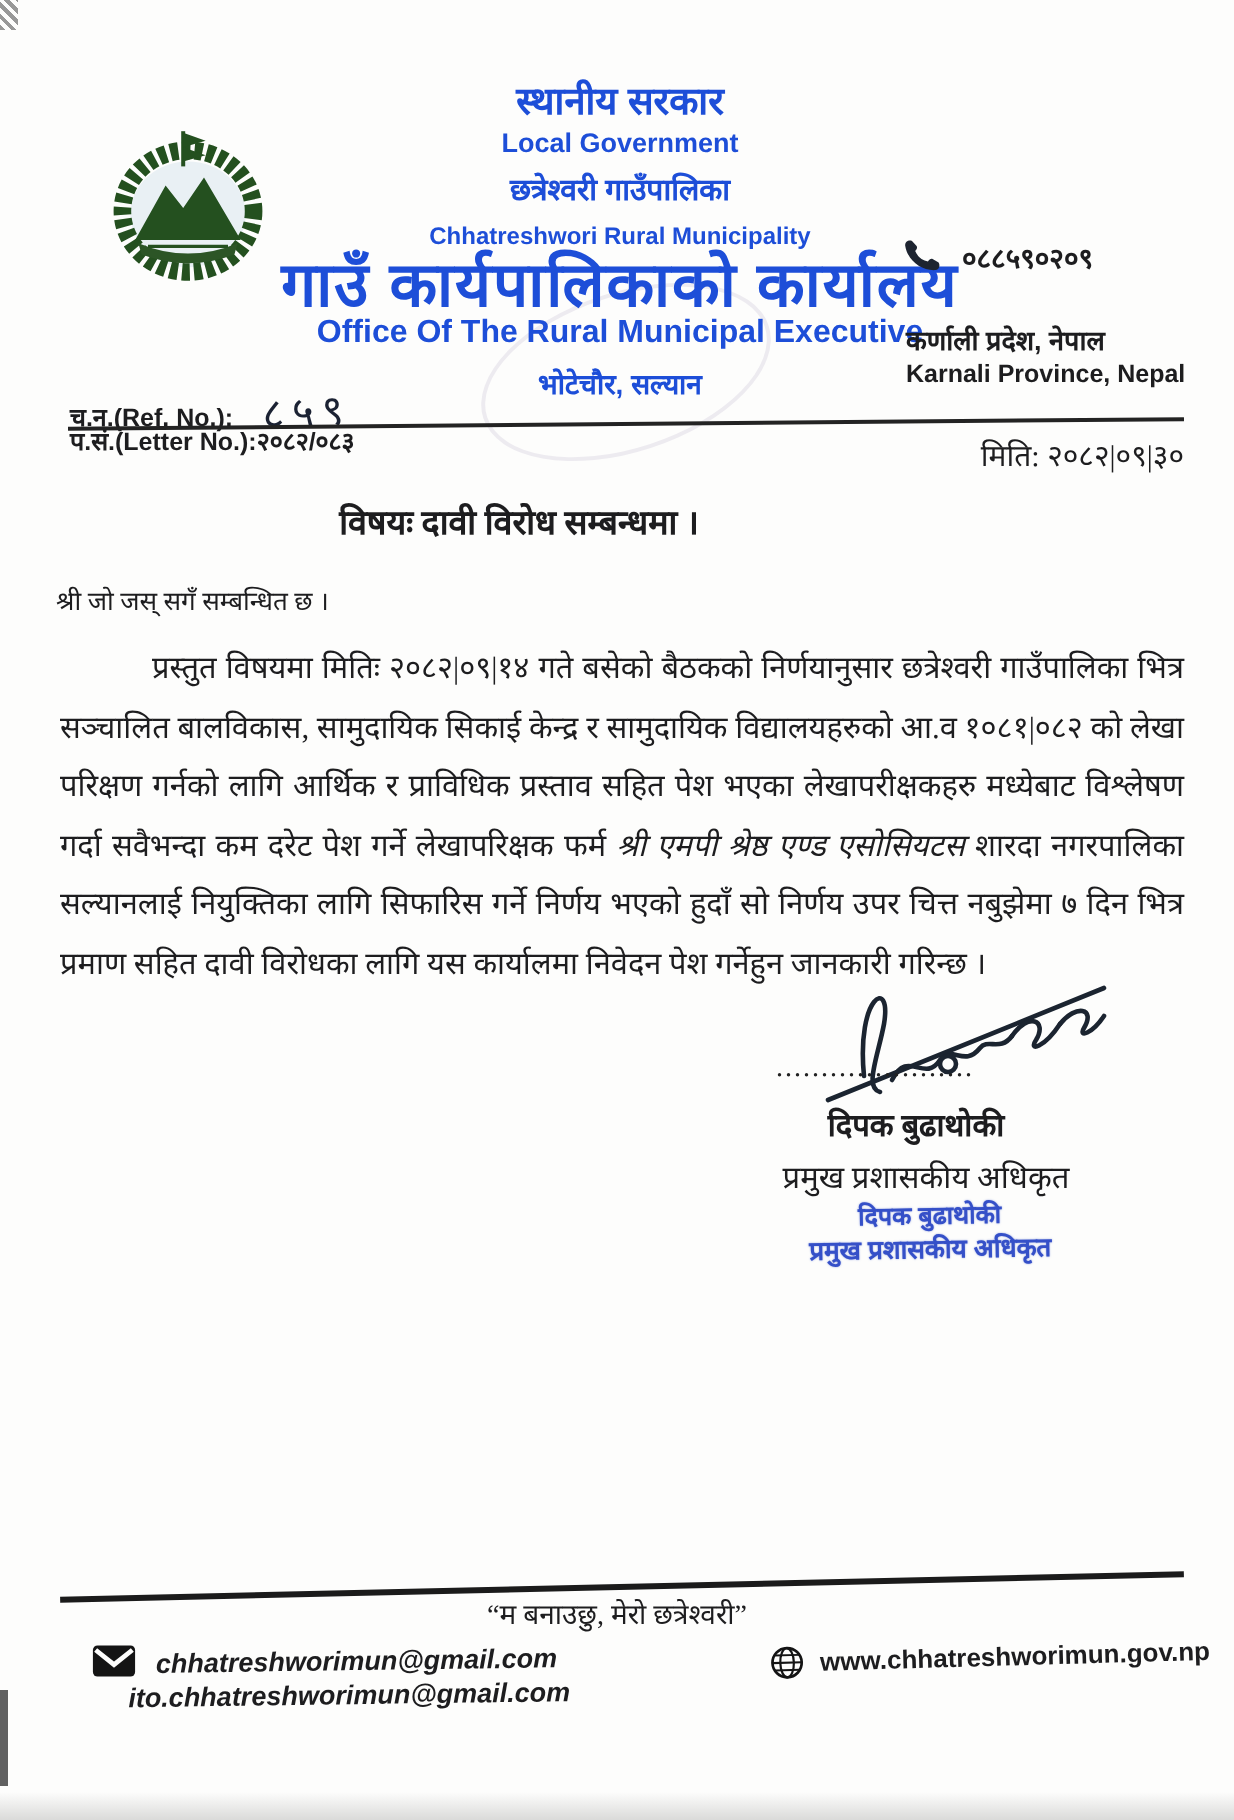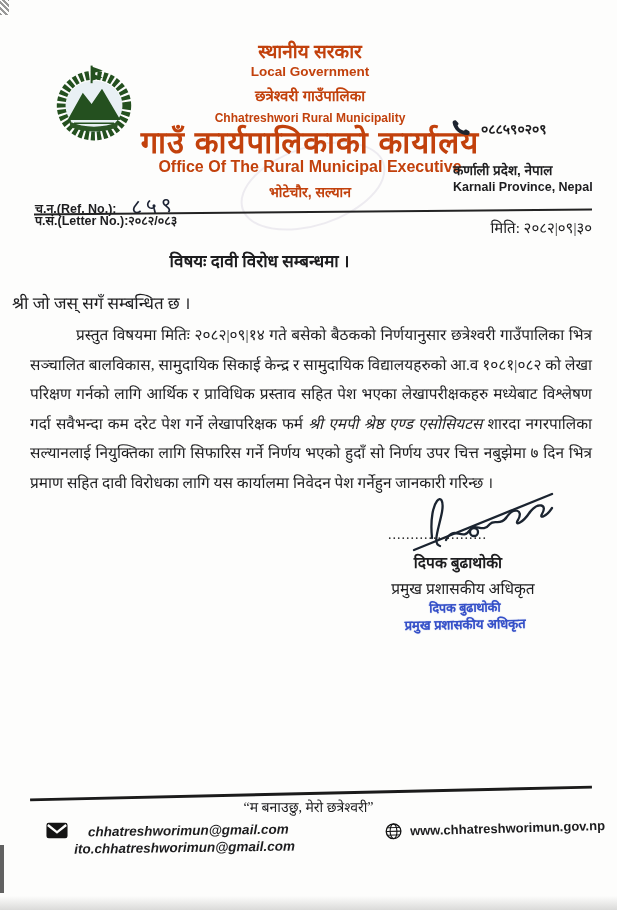--- a/index.html
+++ b/index.html
@@ -11,21 +11,21 @@
     background: #fdfdfc;
     overflow: hidden;
     font-family: "Liberation Serif", "DejaVu Sans", serif;
     color: #1d1d1f;
   }
   .abs { position: absolute; }
 
   
   .logo { left: 50px; top: 60px; width: 88px; height: 88px; }
   .header-center { left: 118px; top: 40px; width: 384px; text-align: center;
-    font-family: "Liberation Sans", "DejaVu Sans", sans-serif; color: #c2410c; }
+    font-family: "Liberation Sans", "DejaVu Sans", sans-serif; color: #1d4ed8; }
   .h-np1 { font-size: 19px; font-weight: 700; line-height: 23px; }
   .h-en1 { font-size: 13.5px; font-weight: 700; line-height: 18px; }
   .h-np2 { font-size: 15px; font-weight: 700; line-height: 26px; margin-top: 2px; }
   .h-en2 { font-size: 12px; font-weight: 700; line-height: 18px; }
   .h-np3 { font-size: 31px; font-weight: 700; line-height: 28px; margin-top: 2px; letter-spacing: 1px; }
   .h-en3 { font-size: 16px; font-weight: 700; line-height: 19px; }
   .h-addr { font-size: 14px; font-weight: 700; line-height: 20px; margin-top: 6px; }
 
   .phone-row { left: 450px; top: 118px; width: 150px; display: flex; align-items: center; gap: 10px; }
   .phone-row .num { font-size: 14px; font-weight: 700; font-family: "Liberation Sans", sans-serif; }
@@ -47,42 +47,42 @@
     font-size: 15px; font-weight: 400; }
 
   
   .stamp-ghost { left: 238px; top: 146px; width: 150px; height: 80px;
     border: 2px solid rgba(130,115,165,0.13); border-radius: 50%;
     transform: rotate(-18deg); }
 
   
   .subject { left: 0; top: 249px; width: 519px; text-align: center;
     font-size: 17px; font-weight: 700; }
-  .salutation { left: 12px; top: 291px; font-size: 17px; }
+  .salutation { left: 28px; top: 291px; font-size: 13px; }
   .body-para { left: 30px; top: 320px; width: 562px;
     font-size: 15.4px; line-height: 29.5px; text-align: justify; text-indent: 46px; }
   .firm-italic { font-style: italic; }
 
   
   .sig-svg { left: 402px; top: 480px; width: 165px; height: 80px; }
   .sig-dots { left: 388px; top: 527px; font-size: 14px; letter-spacing: 1px; color: #222; }
   .sig-name { left: 388px; top: 551px; width: 140px; text-align: center;
     font-size: 15.5px; font-weight: 700; }
   .sig-title { left: 378px; top: 577px; width: 170px; text-align: center; font-size: 15.5px; }
   .stamp-blue { left: 380px; top: 600px; width: 170px; text-align: center;
     color: #3550c8; text-shadow: 0 0 1px rgba(53,80,200,0.55);
     font-family: "Liberation Sans", sans-serif; transform: rotate(-1deg); }
   .stamp-blue .l1 { font-size: 12.5px; font-weight: 700; line-height: 16px; }
   .stamp-blue .l2 { font-size: 13px; font-weight: 700; line-height: 17px; }
 
   
   .rule-footer { left: 30px; top: 792px; width: 562px; height: 2.5px; background: #1b1b1b;
     transform: rotate(-1.3deg); }
   .motto { left: 0; top: 797px; width: 617px; text-align: center; font-size: 14px; }
-  .footer-left { left: 46px; top: 822px; display: flex; gap: 20px; align-items: flex-start; }
+  .footer-left { left: 46px; top: 822px; display: flex; gap: 10px; align-items: flex-start; }
   .emails { font-family: "Liberation Sans", sans-serif; font-style: italic; font-weight: 700;
     font-size: 13.5px; line-height: 17px; transform: rotate(-0.8deg); }
   .emails .e2 { margin-left: -14px; }
   .footer-right { left: 385px; top: 820px; display: flex; gap: 8px; align-items: center;
     transform: rotate(-1.6deg); }
   .website { font-family: "Liberation Sans", sans-serif; font-weight: 700; font-size: 13px; }
 
   
   .scan-bottom { left: 0; bottom: 0; width: 617px; height: 14px;
     background: linear-gradient(to bottom, rgba(0,0,0,0), rgba(60,60,58,0.18)); }

